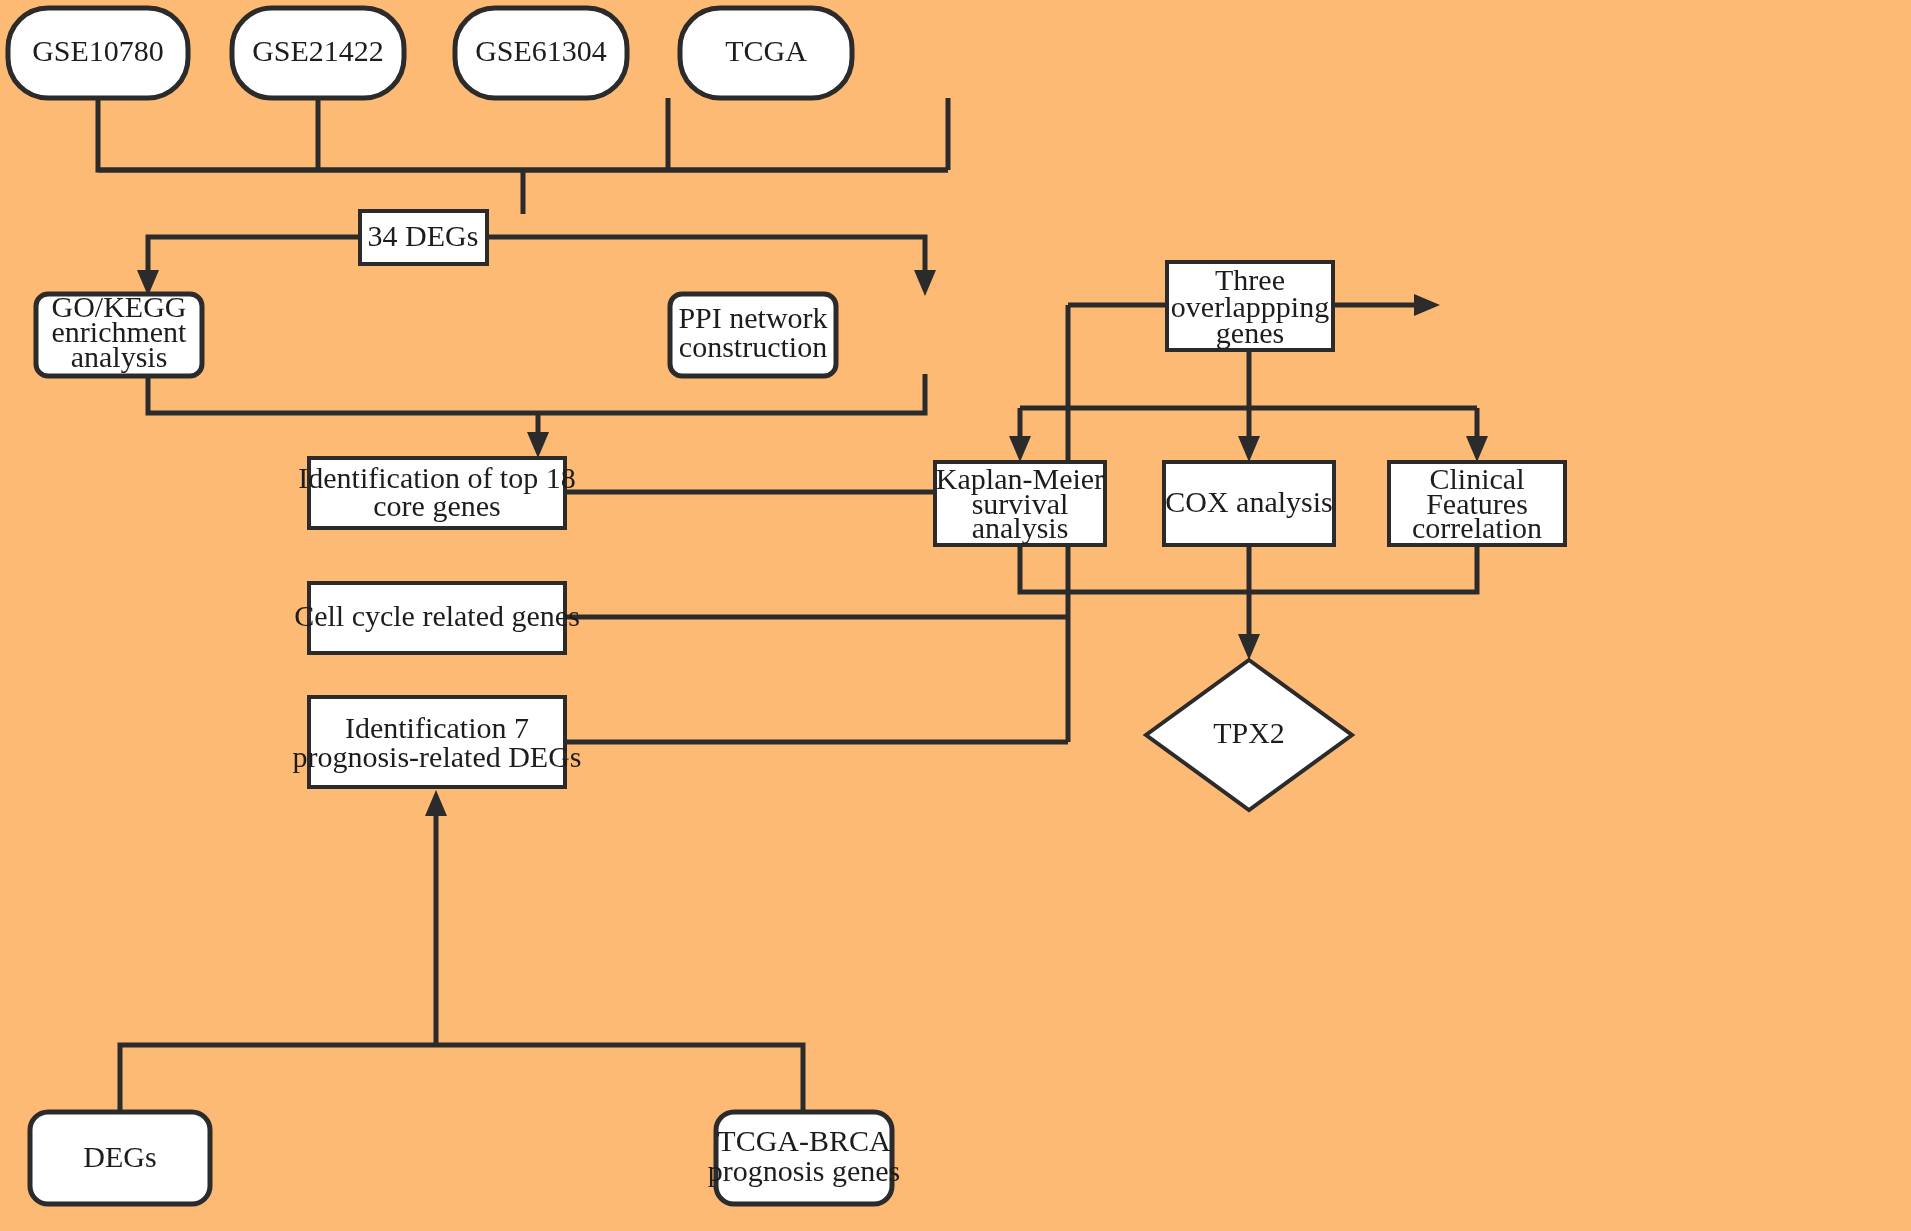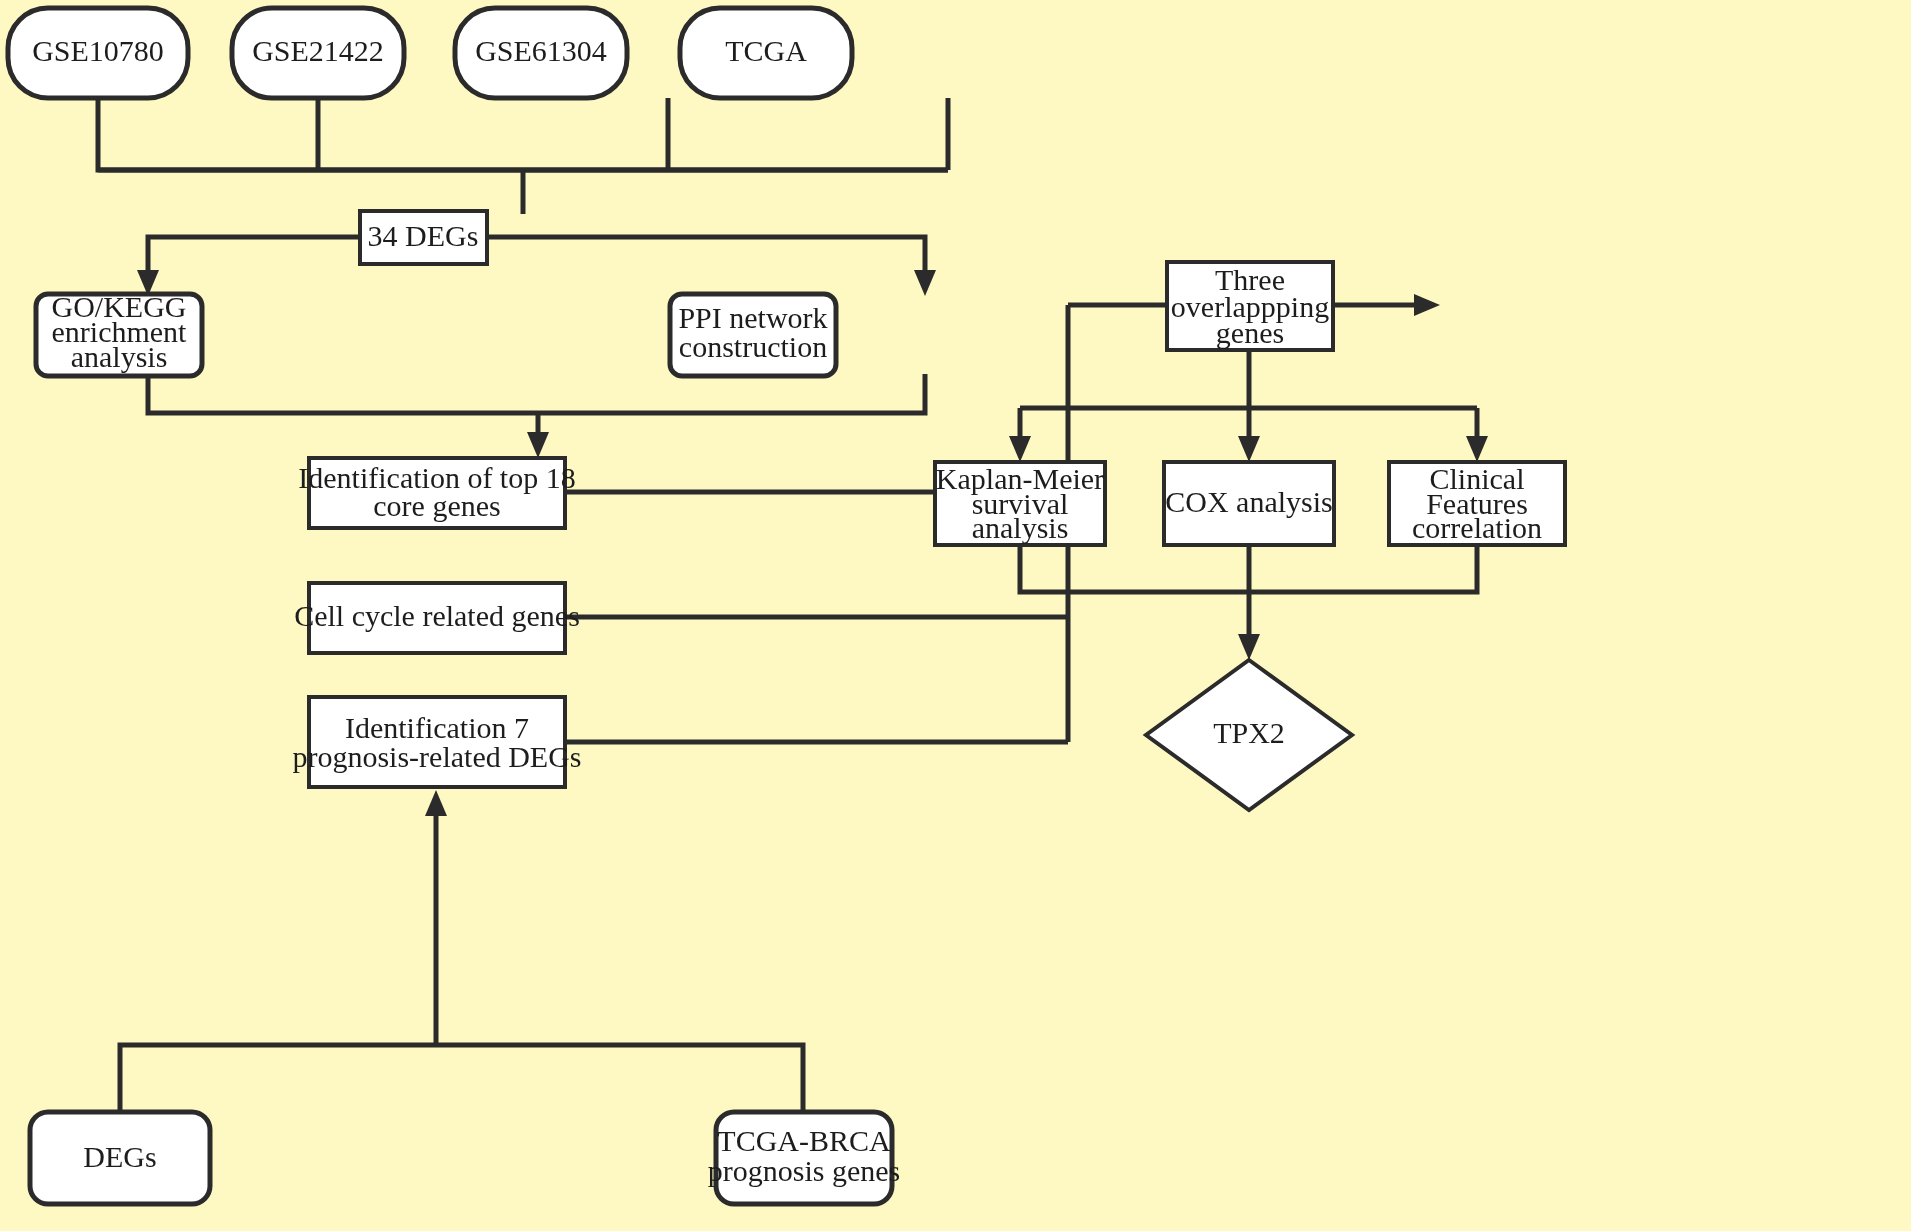--- a/index.html
+++ b/index.html
@@ -11,21 +11,21 @@
   body {
     width: 1911px;
     height: 1231px;
     font-family: "Liberation Serif", "DejaVu Serif", serif;
     overflow: hidden;
   }
   #flowchart-root {
     position: relative;
     width: 1911px;
     height: 1231px;
-    background: #fef9c3;
+    background: #fdba74;
   }
   svg.diagram {
     display: block;
     width: 1911px;
     height: 1231px;
   }
   .node-shape {
     fill: #ffffff;
     stroke: #2b2b2b;
     stroke-width: 5;

